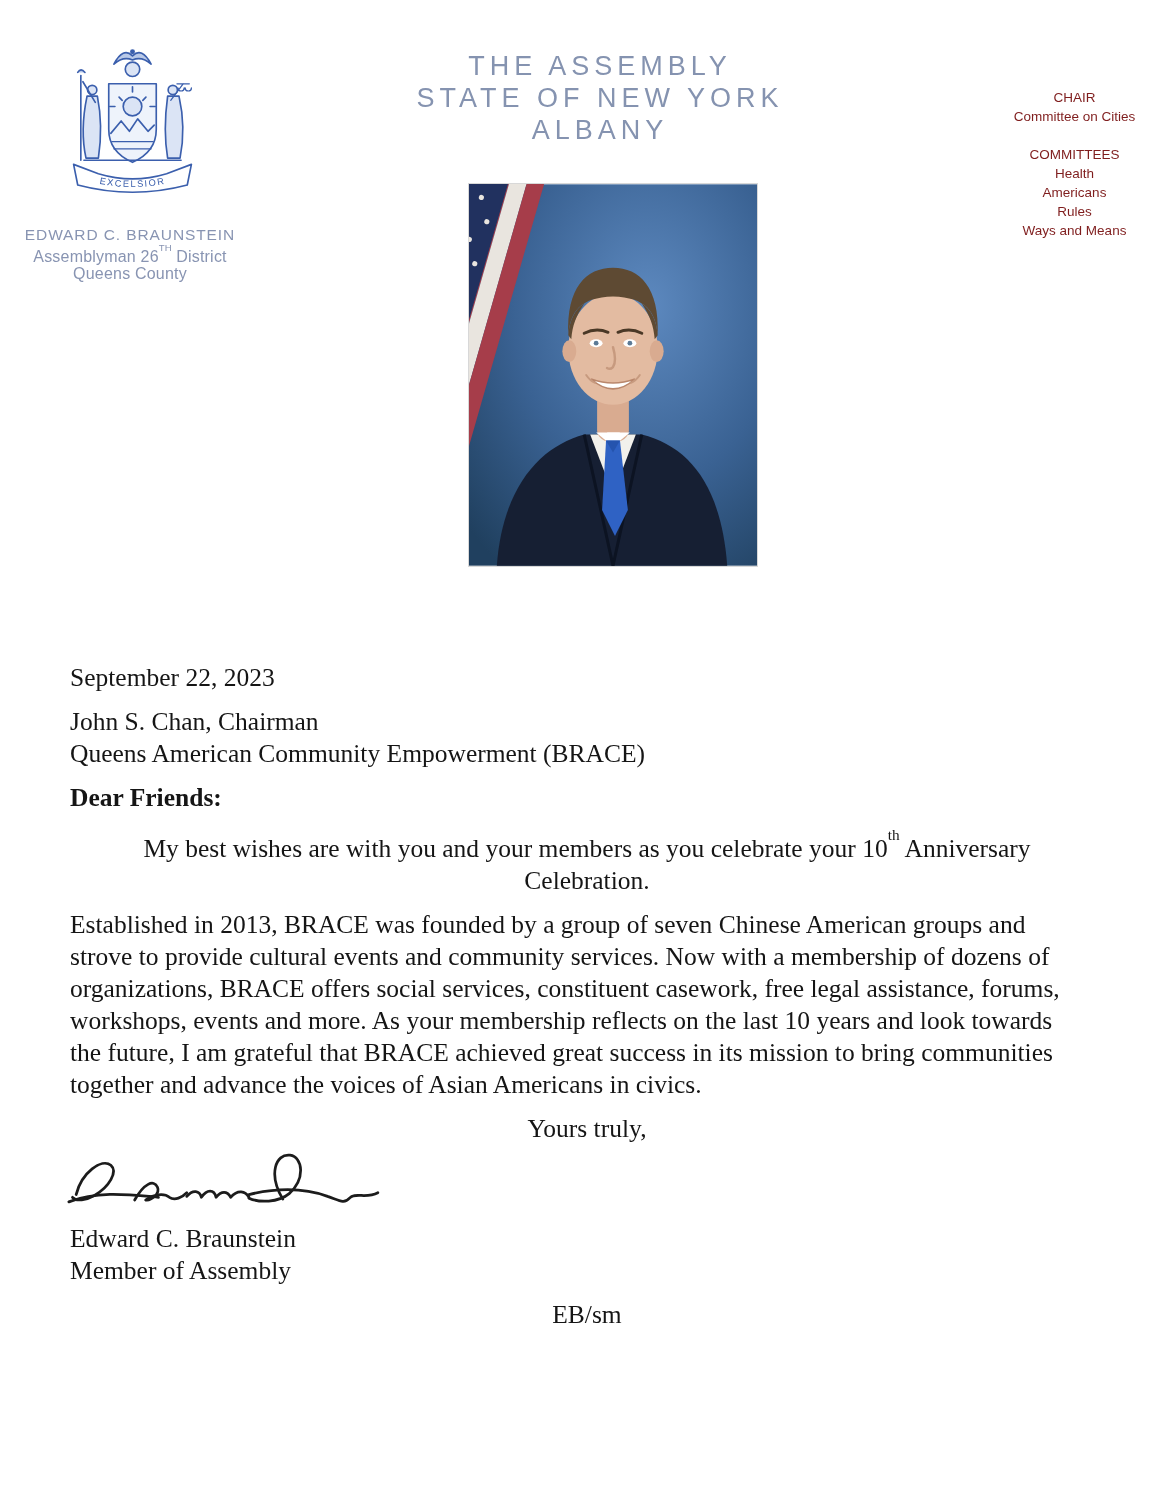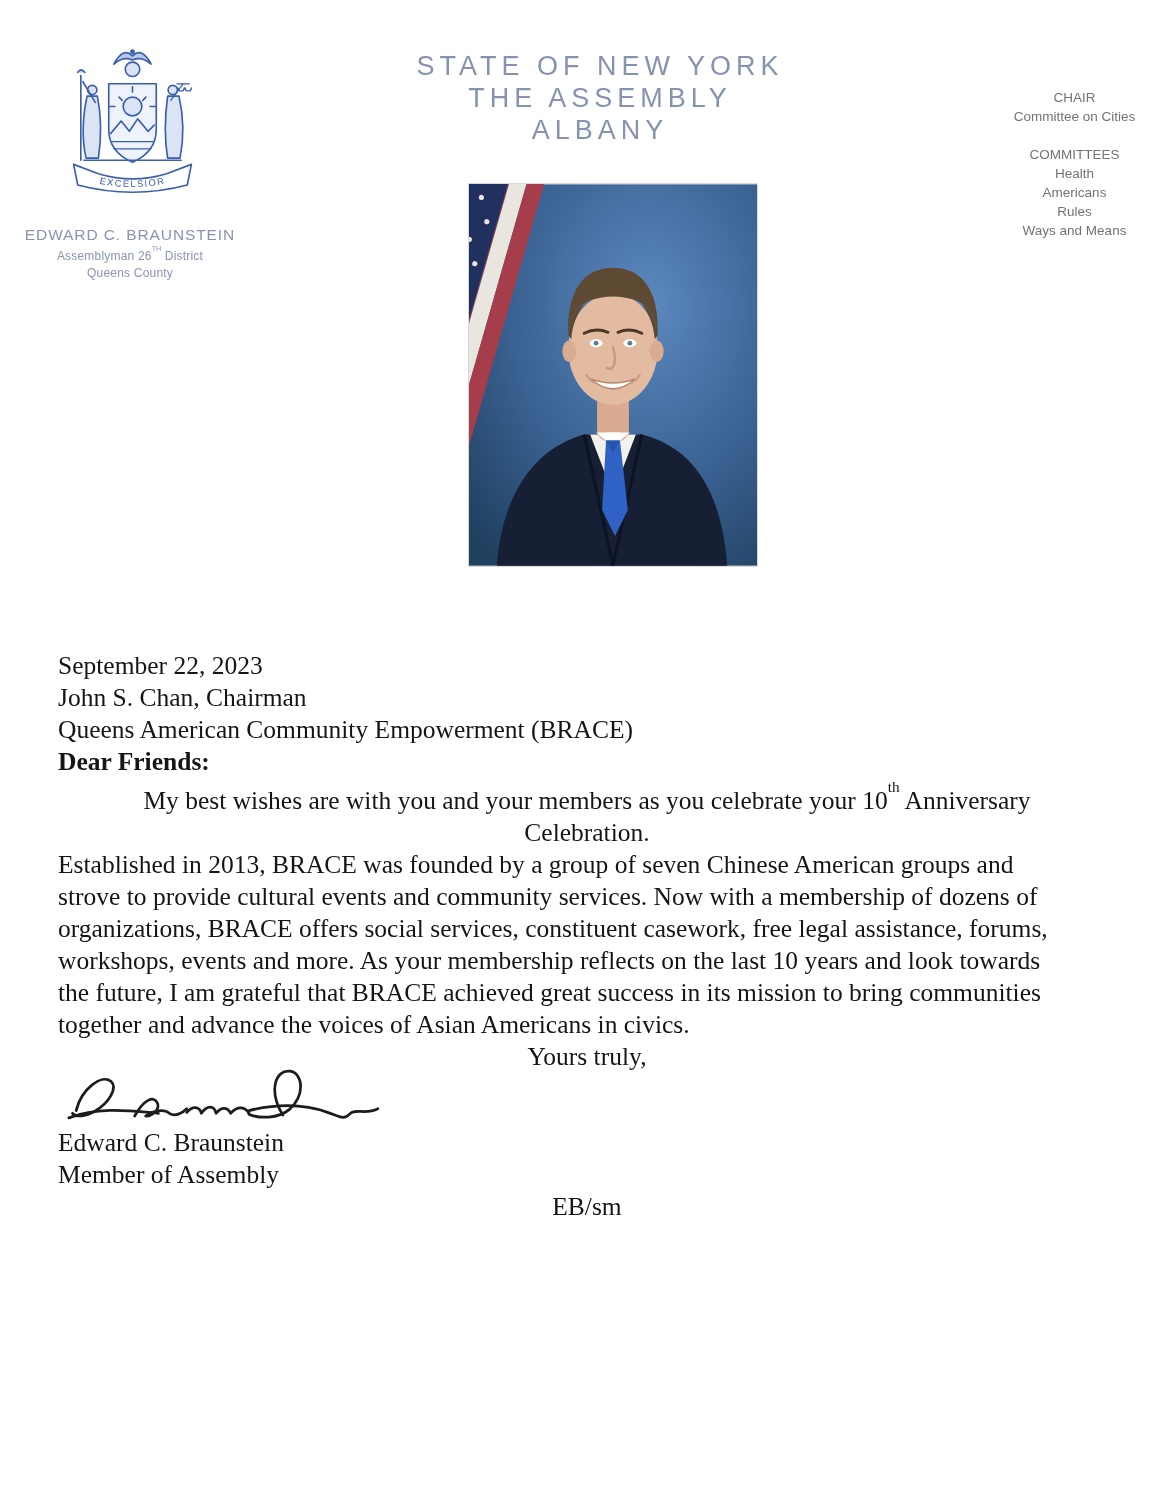--- a/index.html
+++ b/index.html
@@ -4,37 +4,37 @@
 <style>
   html,body{margin:0;padding:0;background:#ffffff;}
   #page{position:relative;width:1170px;height:1491px;background:#ffffff;overflow:hidden;
         font-family:"Liberation Sans",sans-serif;}
 
   
   .seal-wrap{position:absolute;left:55px;top:38px;width:155px;height:168px;}
   .lh-left{position:absolute;left:18px;top:226px;width:224px;text-align:center;
            color:#8894b2;font-size:15px;line-height:17.5px;letter-spacing:.4px;}
   .lh-left .name{font-size:15.5px;letter-spacing:.9px;}
-  .lh-left .sub{font-size:12px;letter-spacing:.2px;}
+  .lh-left .sub{font-size:16px;letter-spacing:.2px;}
   .lh-center{position:absolute;left:380px;top:50px;width:440px;text-align:center;
              color:#8593b0;font-size:27px;line-height:32px;letter-spacing:5px;}
   .lh-right{position:absolute;left:982px;top:88px;width:185px;text-align:center;
-            color:#737373;font-size:13.5px;line-height:19px;}
+            color:#7f1d1d;font-size:13.5px;line-height:19px;}
   .lh-right .grp2{margin-top:19px;}
   sup.small{font-size:60%;position:relative;top:-.45em;letter-spacing:0;}
 
   
   .photo{position:absolute;left:468px;top:183px;width:290px;height:384px;
          border:1px solid #d8d8d8;box-sizing:border-box;}
   .photo svg{display:block;}
 
   
   .body{position:absolute;left:58px;top:650px;width:1058px;color:#151515;
         font-family:"Liberation Serif",serif;font-size:25.5px;line-height:32px;}
-  .body p{margin:0;white-space:pre-line;}
+  .body p{margin:12px;white-space:pre-line;}
   .recipient{margin-top:40px;}
   .salutation{margin-top:26px;font-weight:bold;}
   .p1{margin-top:34px;text-align:center;}
   .p2{margin-top:32px;}
   .p3{margin-top:26px;}
   .closing{margin-top:30px;text-align:center;}
   .sig{margin:-10px 0 0 -6px;height:64px;}
   .signer{margin-top:8px;}
   .reference{margin-top:30px;text-align:center;}
 </style>
@@ -78,22 +78,22 @@
     </svg>
   </div>
 
   <div class="lh-left">
     <div class="name">EDWARD C. BRAUNSTEIN</div>
     <div class="sub"><span>Assemblyman 26</span><sup class="small">TH</sup><span> District</span></div>
     <div class="sub">Queens County</div>
   </div>
 
   <div class="lh-center">
+    <div>THE ASSEMBLY</div>
     <div>STATE OF NEW YORK</div>
-    <div>THE ASSEMBLY</div>
     <div>ALBANY</div>
   </div>
 
   <div class="lh-right">
     <div>CHAIR</div>
     <div>Committee on Cities</div>
     <div class="grp2">
       <div>COMMITTEES</div>
       <div>Health</div>
       <div>Americans</div>

